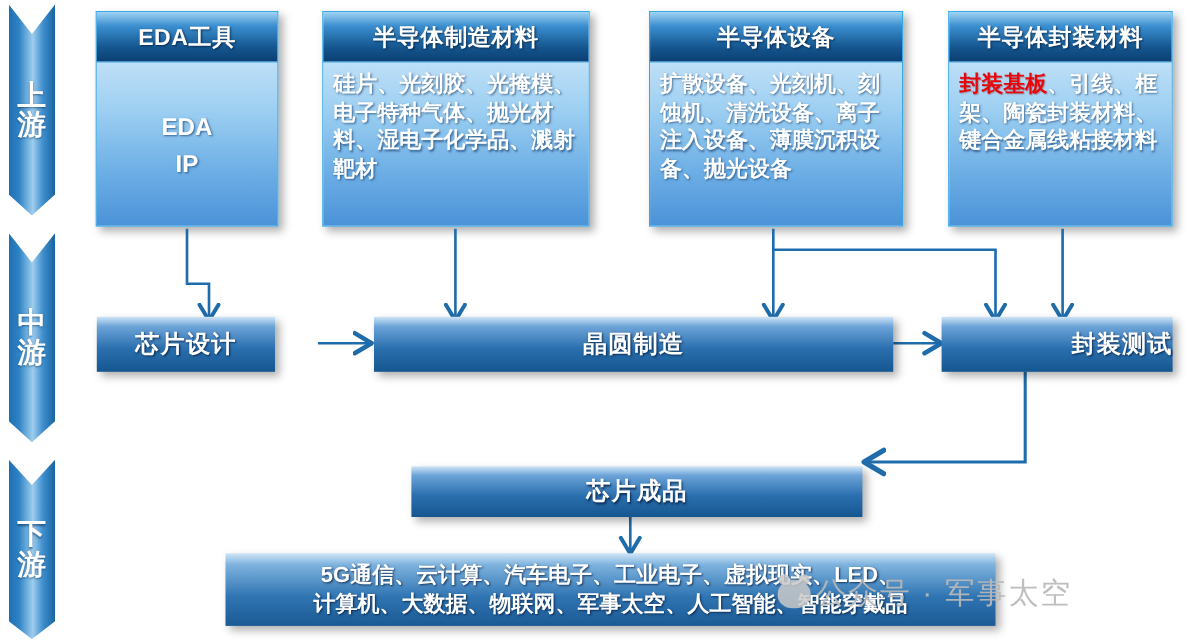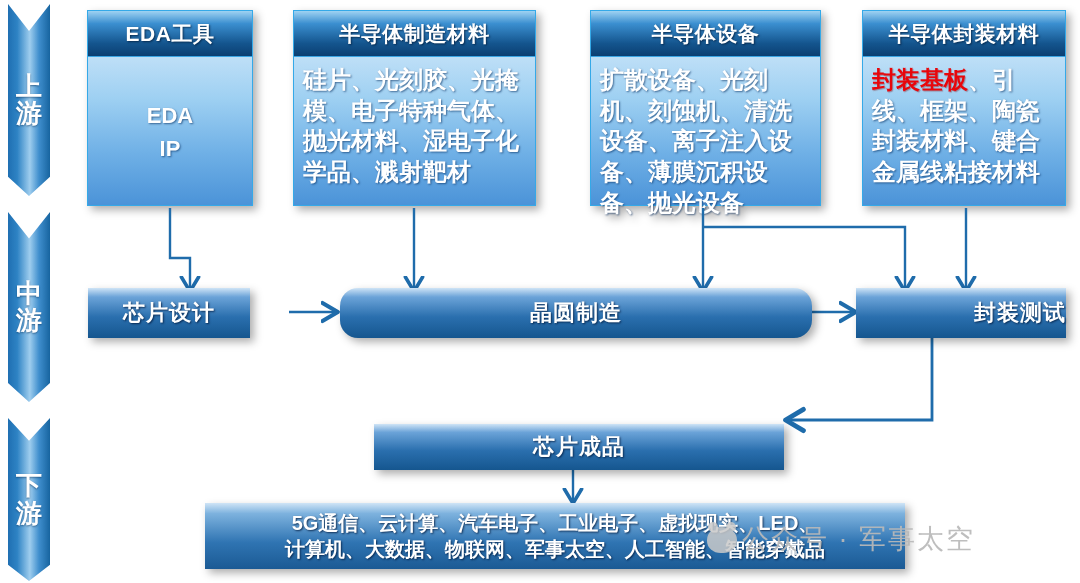--- a/index.html
+++ b/index.html
@@ -53,21 +53,21 @@
     letter-spacing: 0.5px;
     text-shadow: 1px 1px 2px rgba(0,25,55,0.75);
   }
   .card-body {
     background: linear-gradient(to bottom, #bedff7 0%, #9ed0f2 28%, #6fb0e6 65%, #4b93d8 100%);
     padding: 8px 9px 6px 9px;
     height: calc(100% - 46px);
   }
   .card-body-text {
     color: #ffffff;
-    font-size: 24px;
+    font-size: 20px;
     font-weight: bold;
     line-height: 1.28;
     text-shadow: 1px 1px 2px rgba(0,40,90,0.6);
     word-break: break-all;
   }
   .hl-red {
     color: #e8060b;
     text-shadow: 1px 1px 1px rgba(120,0,0,0.35);
   }
 
@@ -213,21 +213,21 @@
 
     <path d="M932,338 L932,420 L790,420" fill="none" stroke="#1f6cab" stroke-width="2.8" marker-end="url(#ahs)"></path>
 
     <path d="M573,442 L573,500" fill="none" stroke="#1f6cab" stroke-width="2.4" marker-end="url(#ah)"></path>
   </svg>
 
   <div class="bar" style="left:88px; top:288px; width:162px; height:50px;">
     <span class="bar-text">芯片设计</span>
   </div>
 
-  <div class="bar" style="left:340px; top:288px; width:472px; height:50px;border-radius:18px;">
+  <div class="bar" style="left:340px; top:288px; width:472px; height:50px;">
     <span class="bar-text">晶圆制造</span>
   </div>
 
   <div class="bar" style="left:856px; top:288px; width:210px; height:50px;justify-content:flex-end;">
     <span class="bar-text">封装测试</span>
   </div>
 
   <div class="bar" style="left:374px; top:396px; width:410px; height:46px;margin-top:28px;">
     <span class="bar-text">芯片成品</span>
   </div>

